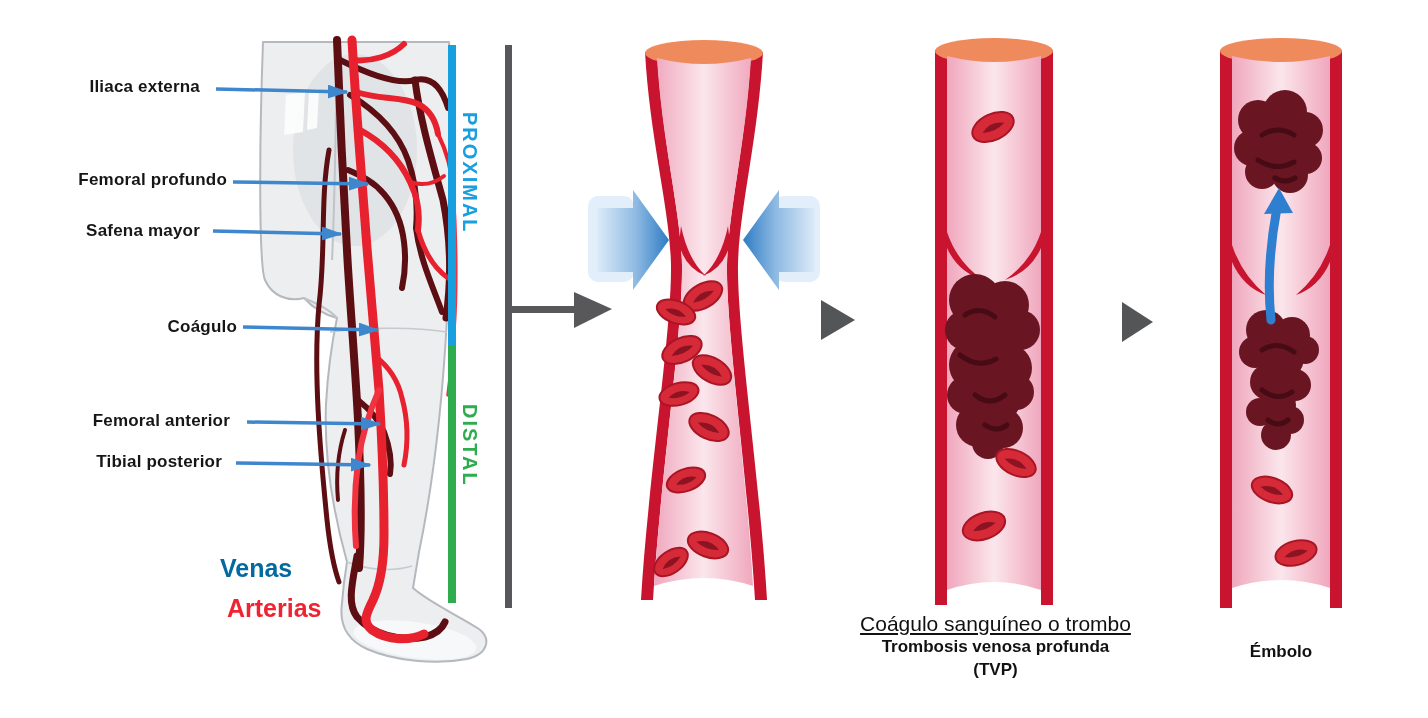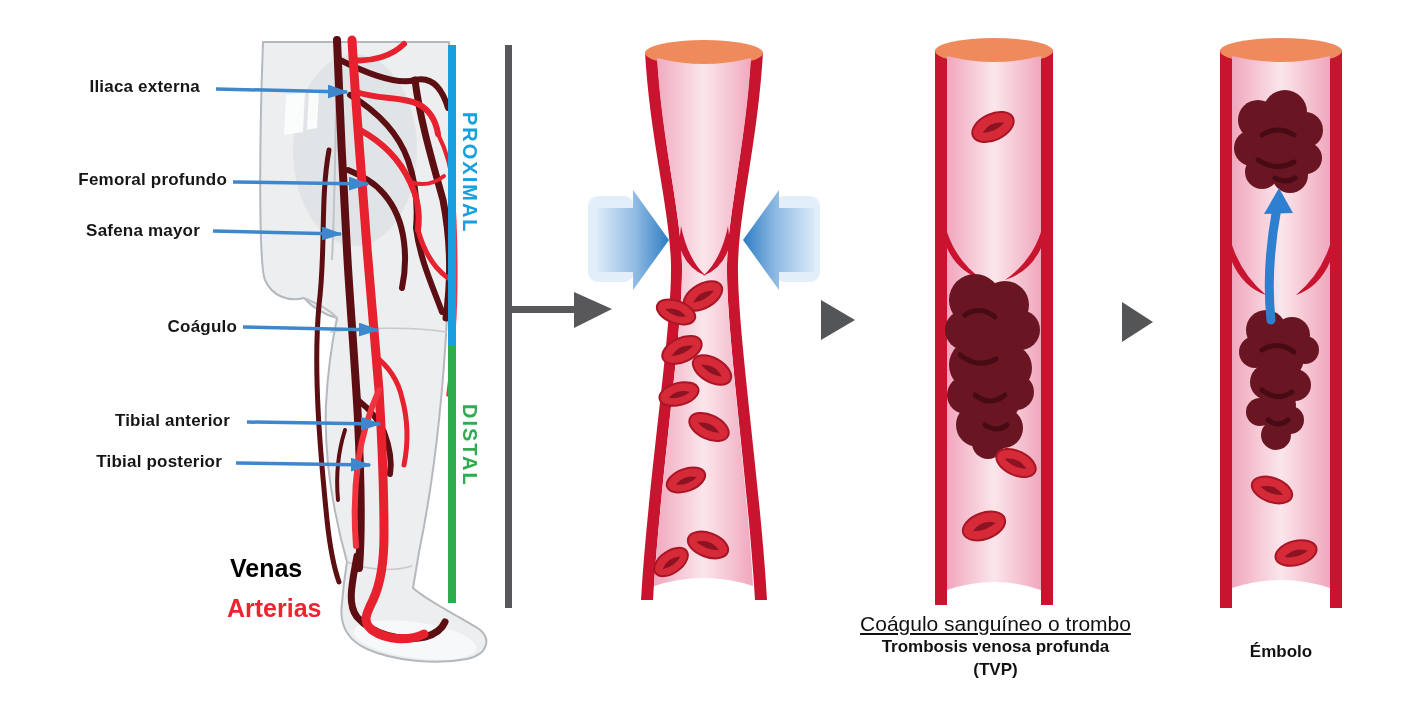--- a/index.html
+++ b/index.html
@@ -8,21 +8,21 @@
   .canvas svg{position:absolute;left:0;top:0;}
   .lbl{position:absolute;font-weight:bold;font-size:17px;color:#161616;text-align:right;
        letter-spacing:.2px;white-space:nowrap;}
   #lbl-0{left:20px;top:77px;width:180px;}
   #lbl-1{left:20px;top:170px;width:207px;}
   #lbl-2{left:20px;top:221px;width:180px;}
   #lbl-3{left:20px;top:317px;width:217px;}
   #lbl-4{left:20px;top:411px;width:210px;}
   #lbl-5{left:20px;top:452px;width:202px;}
   .legend-txt{position:absolute;font-weight:bold;font-size:25px;white-space:nowrap;}
-  #venas{left:230px;top:554px;color:#000000;text-align:right;}
+  #venas{left:220px;top:554px;color:#0369a1;text-align:right;}
   #arterias{left:227px;top:594px;color:#ee2433;}
   .vlabel{position:absolute;writing-mode:vertical-rl;text-orientation:mixed;font-weight:bold;
           font-size:20px;letter-spacing:2px;white-space:nowrap;}
   #proximal{left:458px;top:112px;color:#189fe0;}
   #distal{left:458px;top:404px;color:#2fad4e;}
   .cap{position:absolute;text-align:center;font-size:17px;line-height:23px;color:#111;
        font-weight:bold;}
   .cap .reg{font-weight:normal;font-size:21px;text-decoration:underline;}
   #cap-1{left:578px;top:612px;width:240px;}
   #cap-2{left:853px;top:612px;width:285px;}
@@ -269,21 +269,21 @@
           <ellipse rx="21" ry="12" fill="#d62a38" stroke="#a81626" stroke-width="2"></ellipse>
           <path d="M -12 1 Q 0 -7 12 1 Q 0 6 -12 1 Z" fill="#8c1322"></path>
         </g>
   </g>
 </svg>
 
   <div id="lbl-0" class="lbl">Iliaca externa</div>
   <div id="lbl-1" class="lbl">Femoral profundo</div>
   <div id="lbl-2" class="lbl">Safena mayor</div>
   <div id="lbl-3" class="lbl">Coágulo</div>
-  <div id="lbl-4" class="lbl">Tibial anterior</div>
+  <div id="lbl-4" class="lbl">Femoral anterior</div>
   <div id="lbl-5" class="lbl">Tibial posterior</div>
 
   <div id="venas" class="legend-txt">Venas</div>
   <div id="arterias" class="legend-txt">Arterias</div>
 
   <div id="proximal" class="vlabel">PROXIMAL</div>
   <div id="distal" class="vlabel">DISTAL</div>
 
   <div id="cap-2" class="cap">
     <div class="reg">Coágulo sanguíneo o trombo</div>

